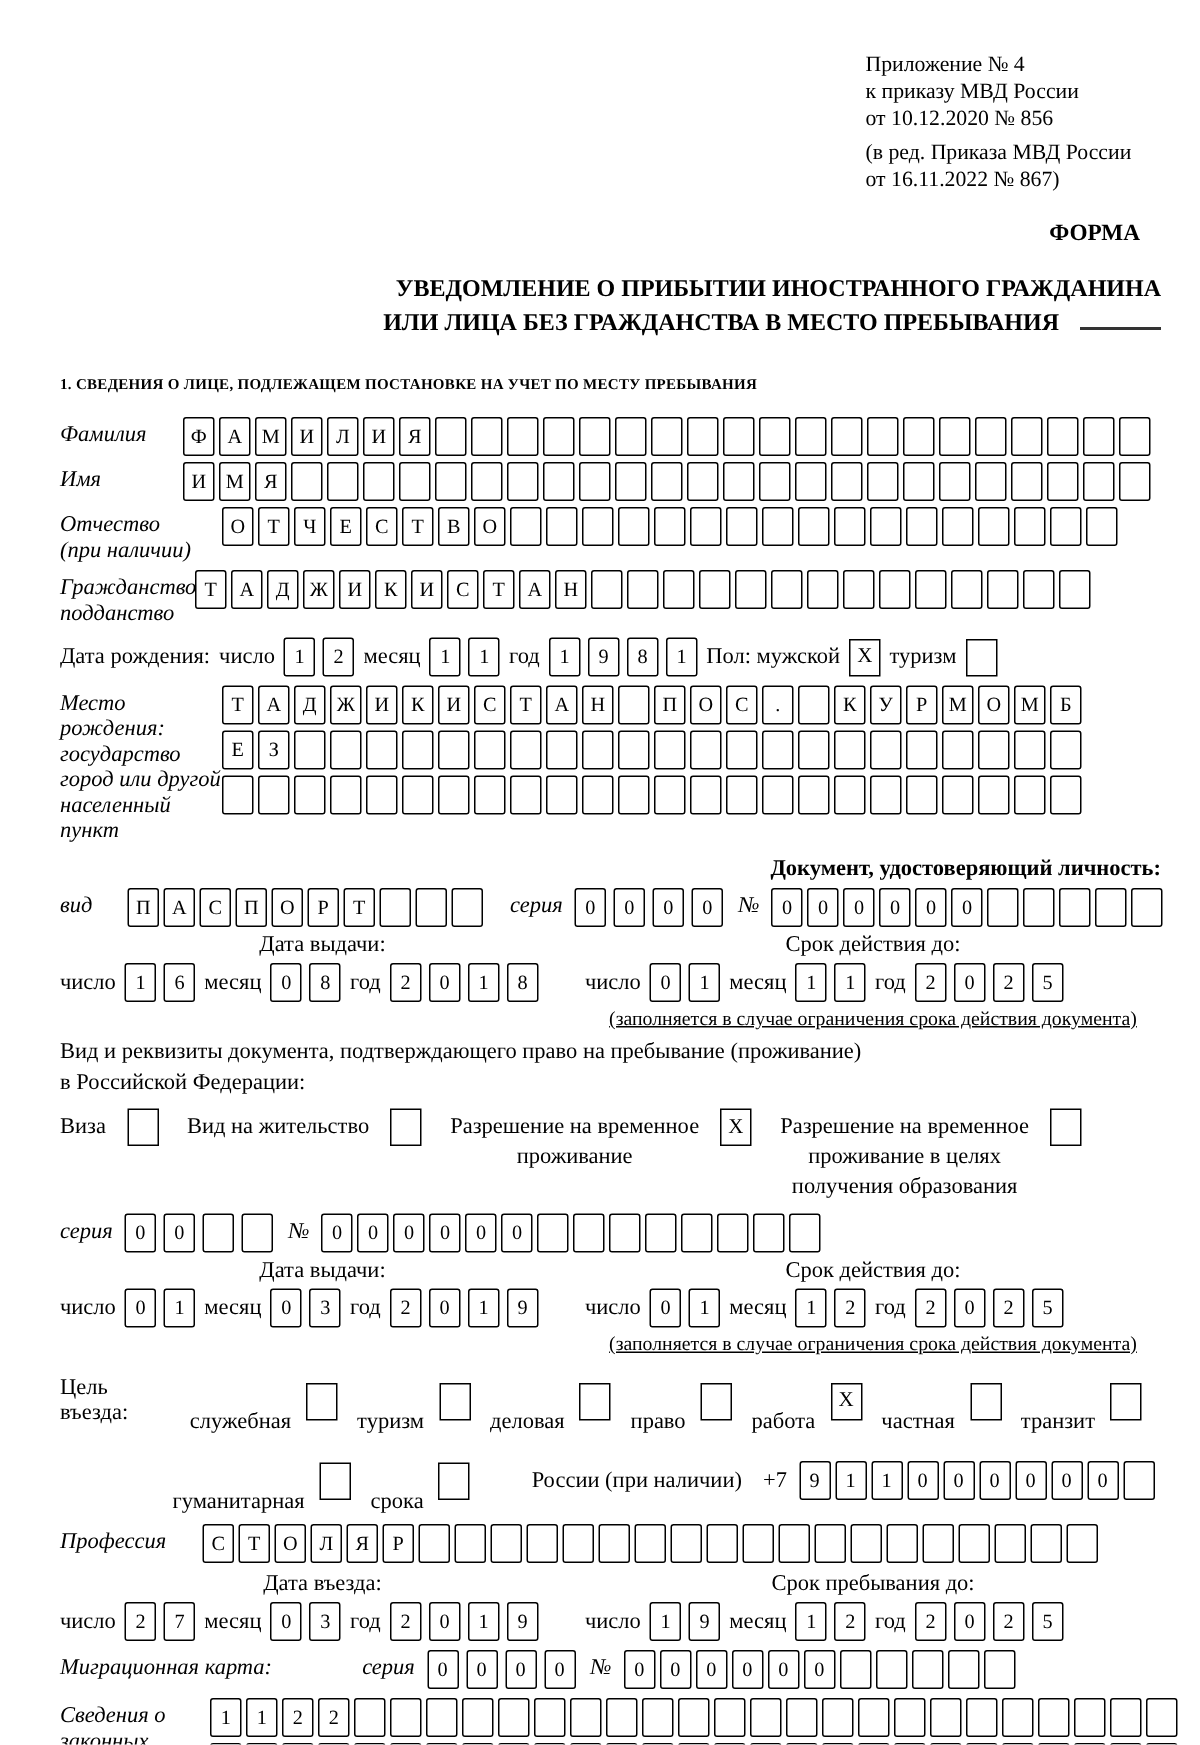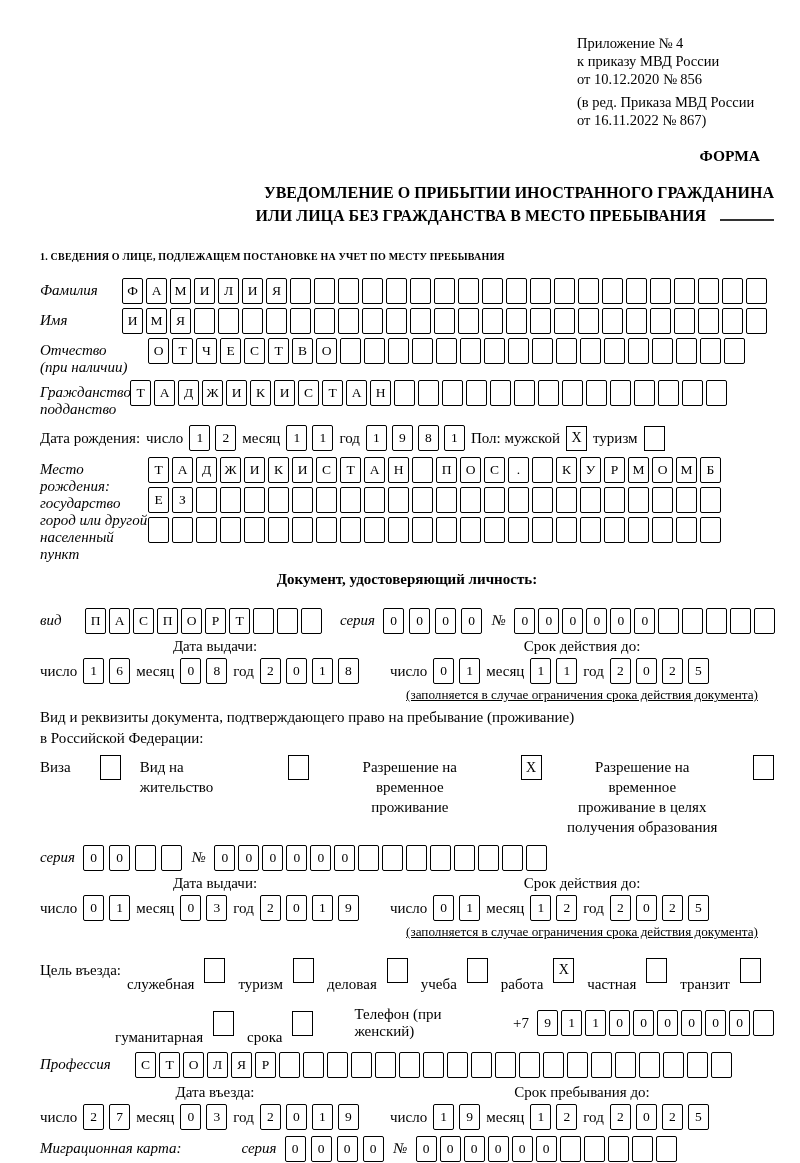--- a/index.html
+++ b/index.html
@@ -42,36 +42,36 @@
     display:inline-flex; flex:none; width:21px; height:25px; border:1.6px solid #000;
     align-items:center; justify-content:center; font-size:14px;
   }
 
   
   .inlrow { display:flex; align-items:center; margin:7px 0 6px; }
   .inlrow .t { padding:0 6px; }
   .inlrow .t.first { padding-left:0; }
 
   
-  .dochead { text-align:center; font-weight:bold; margin:8px 0 20px; }
+  .dochead { text-align:right; font-weight:bold; margin:8px 0 4px; }
 
   
   .dp { display:flex; margin:4px 0 2px; }
   .dpcol1 { width:350px; flex:none; }
   .dpcol2 { width:384px; flex:none; }
   .dphead { text-align:center; line-height:17px; margin-bottom:3px; }
   .dategroup { display:flex; align-items:center; }
   .dategroup .dlab { padding:0 6px; }
   .dategroup .dlab.first { padding-left:0; }
   .dpnote { font-size:13.2px; text-align:center; line-height:16px; margin-top:3px;text-decoration:underline; }
 
   .intro { line-height:21px; margin-top:4px; }
 
   .visarow { display:flex; align-items:flex-start; gap:19px; margin:6px 0 8px; }
-  .vitem { display:flex; align-items:flex-start; gap:29px; }
+  .vitem { display:flex; align-items:flex-start; gap:14px; }
   .vitem .vl { line-height:20px; padding-top:2px; }
   .vitem .vlc { text-align:center; }
 
   
   .cg { display:flex; align-items:center; }
   .cgitem { display:flex; align-items:center; margin-right:13px; }
   .cgitem .cl { margin-right:10px;margin-top:29px; }
 
   .ind75 { margin-left:75px; }
   .phonelbl { margin:0 14px 0 28px; }
@@ -557,21 +557,21 @@
         </span>
         <span class="cgitem">
           <span class="cl">туризм</span>
           <span class="chk"></span>
         </span>
         <span class="cgitem">
           <span class="cl">деловая</span>
           <span class="chk"></span>
         </span>
         <span class="cgitem">
-          <span class="cl">учеба</span>
+          <span class="cl">право</span>
           <span class="chk"></span>
         </span>
         <span class="cgitem">
           <span class="cl">работа</span>
           <span class="chk">X</span>
         </span>
         <span class="cgitem">
           <span class="cl">частная</span>
           <span class="chk"></span>
         </span>
@@ -586,21 +586,21 @@
     <span class="cg">
         <span class="cgitem">
           <span class="cl">гуманитарная</span>
           <span class="chk"></span>
         </span>
         <span class="cgitem">
           <span class="cl">срока</span>
           <span class="chk"></span>
         </span>
       </span>
-    <span class="phonelbl">Телефон (при женский)</span>
+    <span class="phonelbl">России (при наличии)</span>
     <span class="pfx">+7</span>
     <span class="cells">
         <span class="cell">9</span>
         <span class="cell">1</span>
         <span class="cell">1</span>
         <span class="cell">0</span>
         <span class="cell">0</span>
         <span class="cell">0</span>
         <span class="cell">0</span>
         <span class="cell">0</span>

